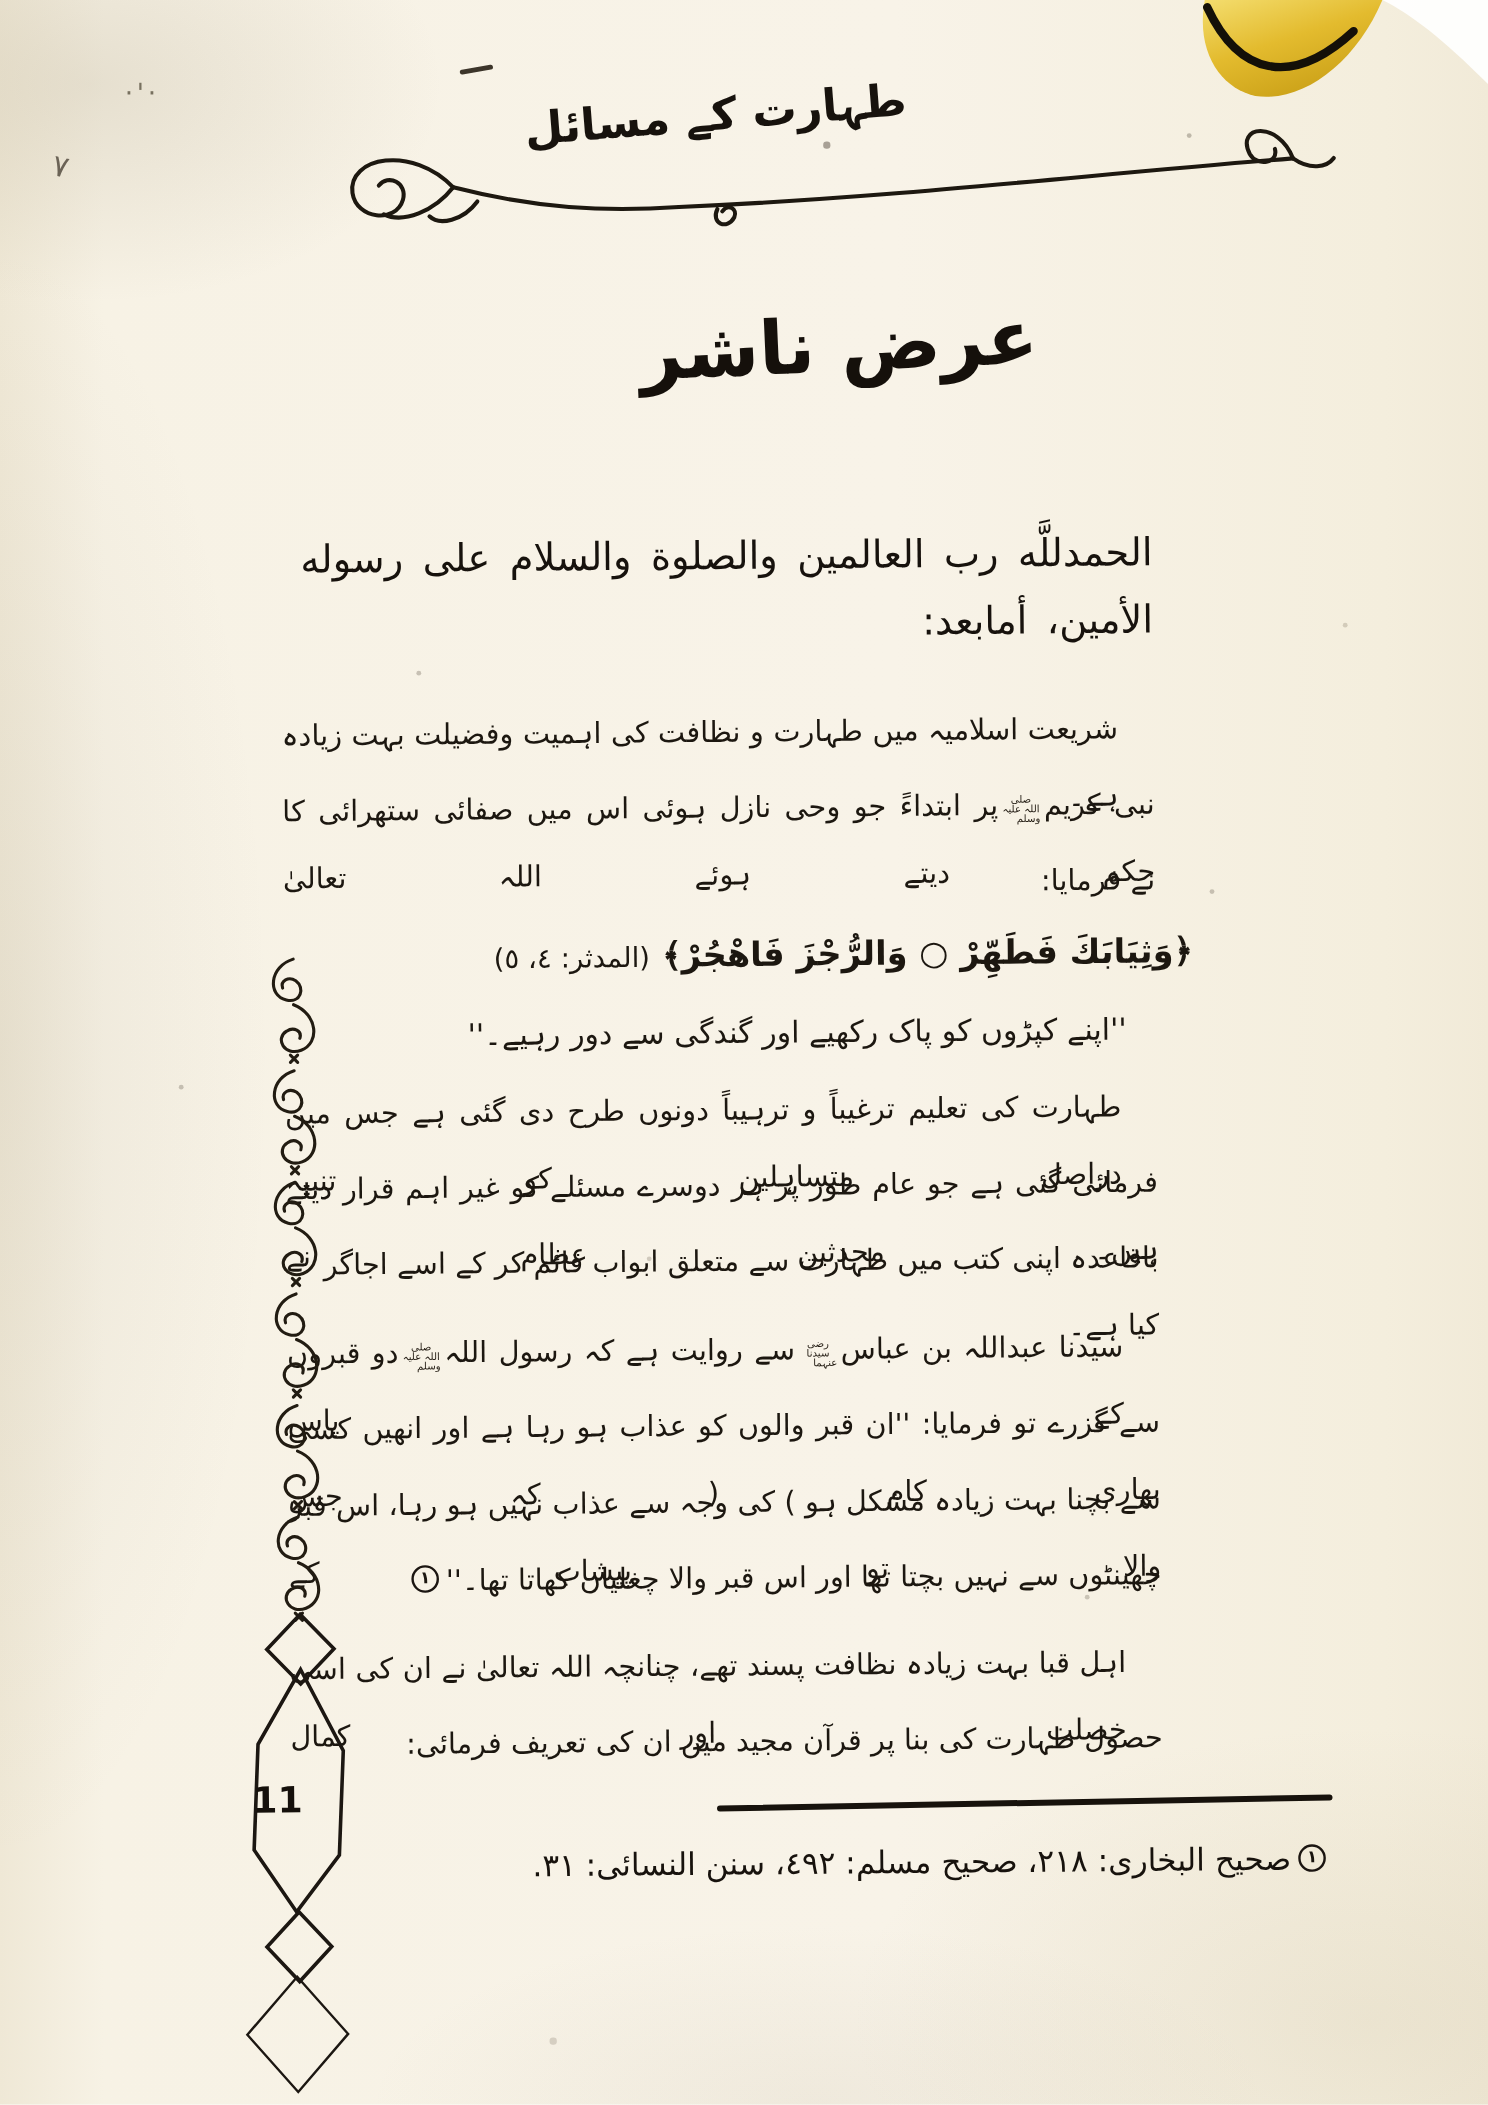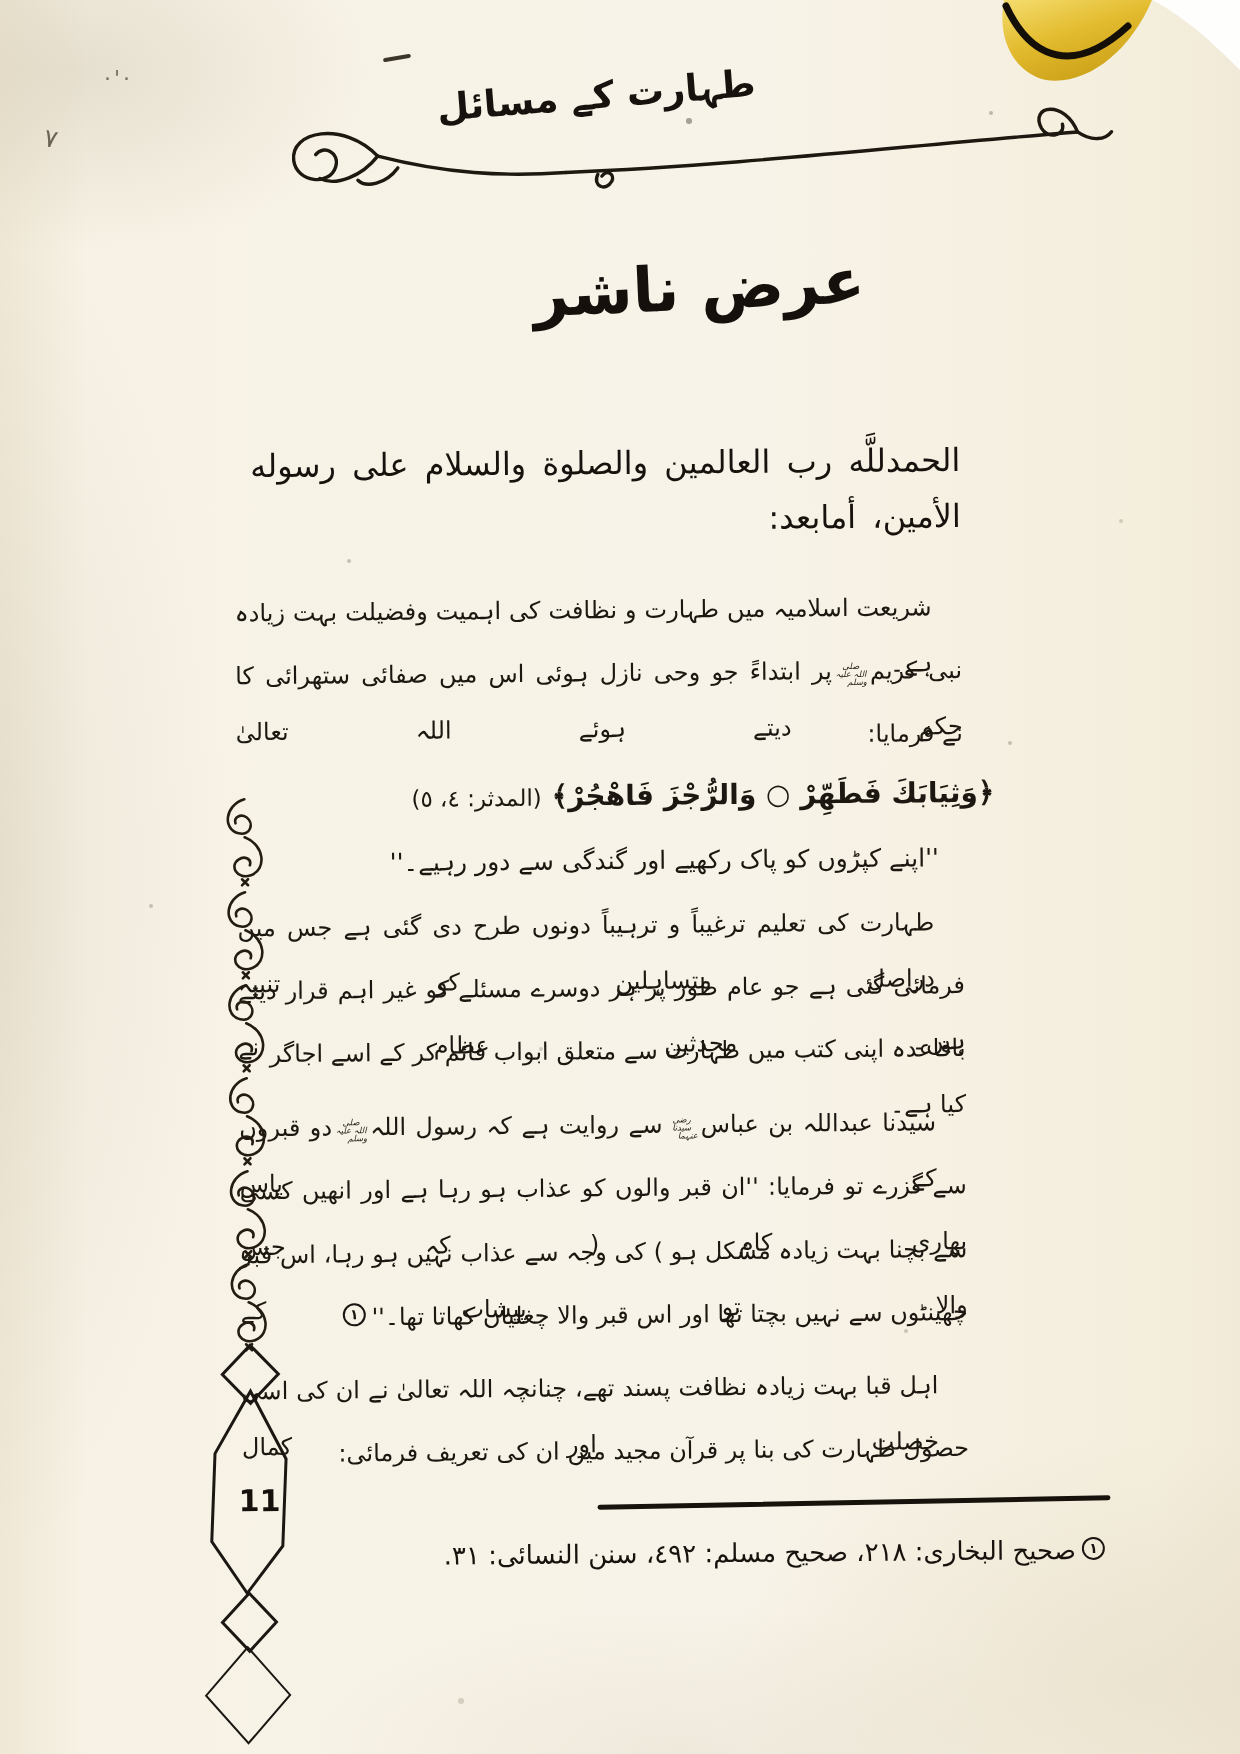--- a/index.html
+++ b/index.html
@@ -49,21 +49,21 @@
   .ind  { padding-right:30px; }
 
   .verse-line { left:250px; width:745px; text-align:right; white-space:nowrap; }
   .verse      { font-size:28px; font-weight:bold; }
   .verse-ref  { font-size:23px; margin-right:10px; }
   .transl     { padding-right:25px; font-size:25px; }
 
   .hon {
     display:inline-block; width:32px; font-size:8.5px; line-height:8px;
     text-align:center; vertical-align:-6px; margin:12px 3px; white-space:normal;
-    font-weight:normal; color:#241d14;font-style:italic;
+    font-weight:normal; color:#241d14;
   }
 
   .circ {
     display:inline-block; width:23px; height:23px; border:2px solid #1b1511;
     border-radius:50%; font-size:14px; line-height:19px; text-align:center;
     vertical-align:6px; margin:0 6px; font-weight:bold;
   }
 
   
   .fn-rule {
@@ -72,21 +72,21 @@
   }
   .footnote {
     position:absolute; left:237px; top:1528px; width:868px;
     direction:rtl; text-align:right; font-size:26px; line-height:52px; color:#17120d;
   }
 
   
   .left-scroll   { position:absolute; left:213px; top:792px; }
   .pagenum-orn   { position:absolute; left:183px; top:1338px; }
   .pagenum {
-    position:absolute; left:205px; top:1480px; width:70px; text-align:right;
+    position:absolute; left:205px; top:1480px; width:70px; text-align:left;
     font-size:30px; font-weight:bold; color:#15100b;
   }
 
   .gold-corner { position:absolute; right:0; top:0; }
 
   .pencil-mark {
     position:absolute; left:44px; top:124px; font-size:25px; color:#6b6356;
     transform:rotate(12deg);
   }
   .pencil-dots {

